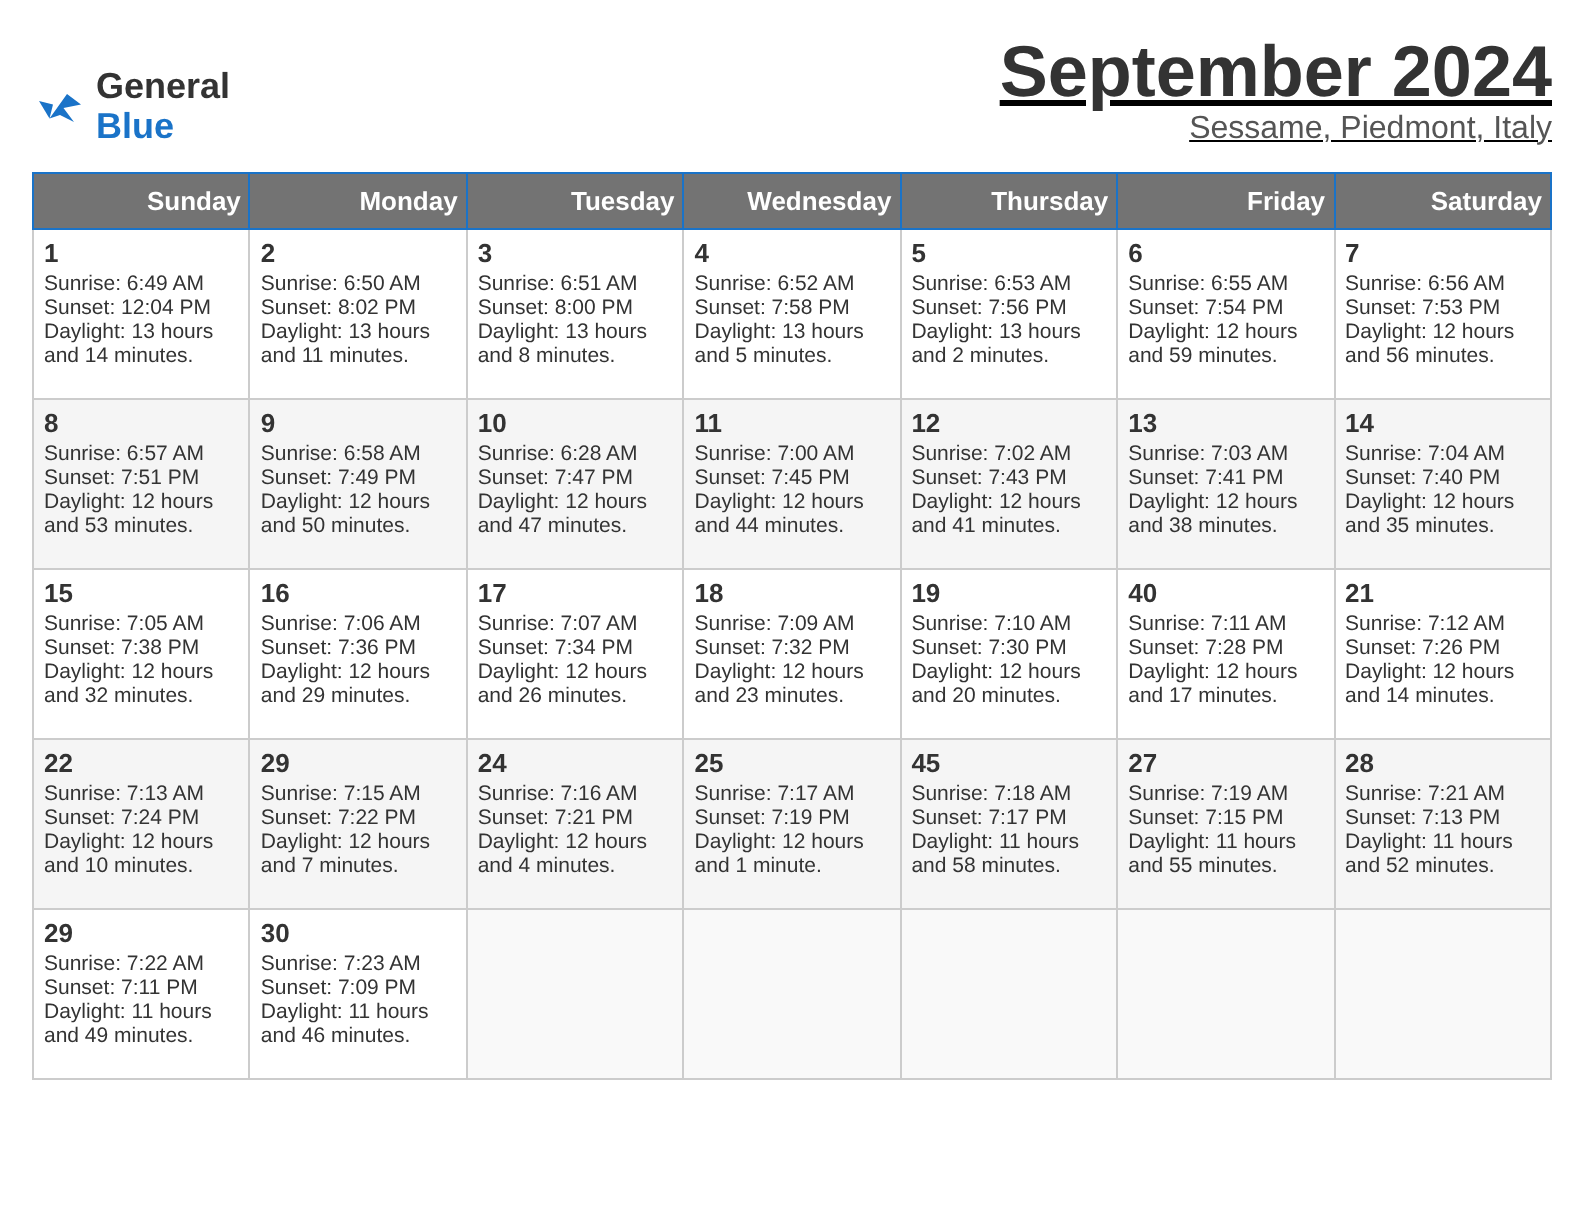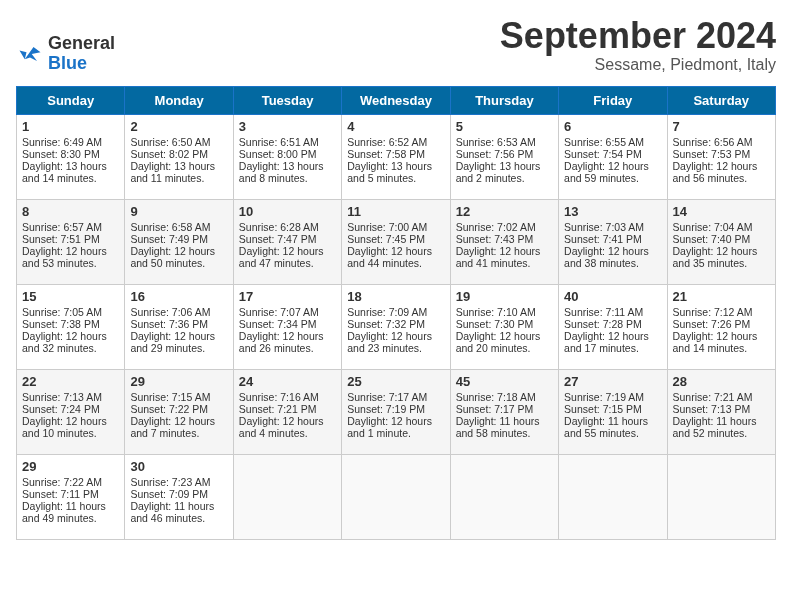--- a/index.html
+++ b/index.html
@@ -25,43 +25,43 @@
       font-size: 18px;
       font-weight: bold;
       color: #333;
       line-height: 1.1;
     }
     .logo-text span { color: #1a73c8; margin-top: 11px; }
     .logo-bird {
       width: 28px;
       height: 28px;
     }
-    .title-block { text-align: right; }
+    .title-block { text-align: right; text-decoration: underline; }
     .month-title {
       font-size: 36px;
       font-weight: bold;
       color: #333;
       line-height: 1.1;
     }
     .subtitle {
       font-size: 16px;
       color: #555;
     }
     table {
       width: 100%;
       border-collapse: collapse;
       table-layout: fixed;
     }
     thead th {
-      background: #0369a1;
+      background: #737373;
       color: #fff;
       font-size: 13px;
       font-weight: bold;
       padding: 6px 4px;
-      text-align: center;
+      text-align: right;
       border: 1px solid #1a73c8;
     }
     tbody td {
       border: 1px solid #ccc;
       vertical-align: top;
       padding: 4px 5px;
       font-size: 10.5px;
       color: #333;
       height: 85px;
       background: #fff;
@@ -105,21 +105,21 @@
         <th>Thursday</th>
         <th>Friday</th>
         <th>Saturday</th>
       </tr>
   </thead>
   <tbody id="calendar-body">
       <tr>
         <td>
           <span class="day-num">1</span>
           <div>Sunrise: 6:49 AM</div>
-          <div>Sunset: 8:30 PM</div>
+          <div>Sunset: 12:04 PM</div>
           <div>Daylight: 13 hours and 14 minutes.</div>
         </td>
         <td>
           <span class="day-num">2</span>
           <div>Sunrise: 6:50 AM</div>
           <div>Sunset: 8:02 PM</div>
           <div>Daylight: 13 hours and 11 minutes.</div>
         </td>
         <td>
           <span class="day-num">3</span>

